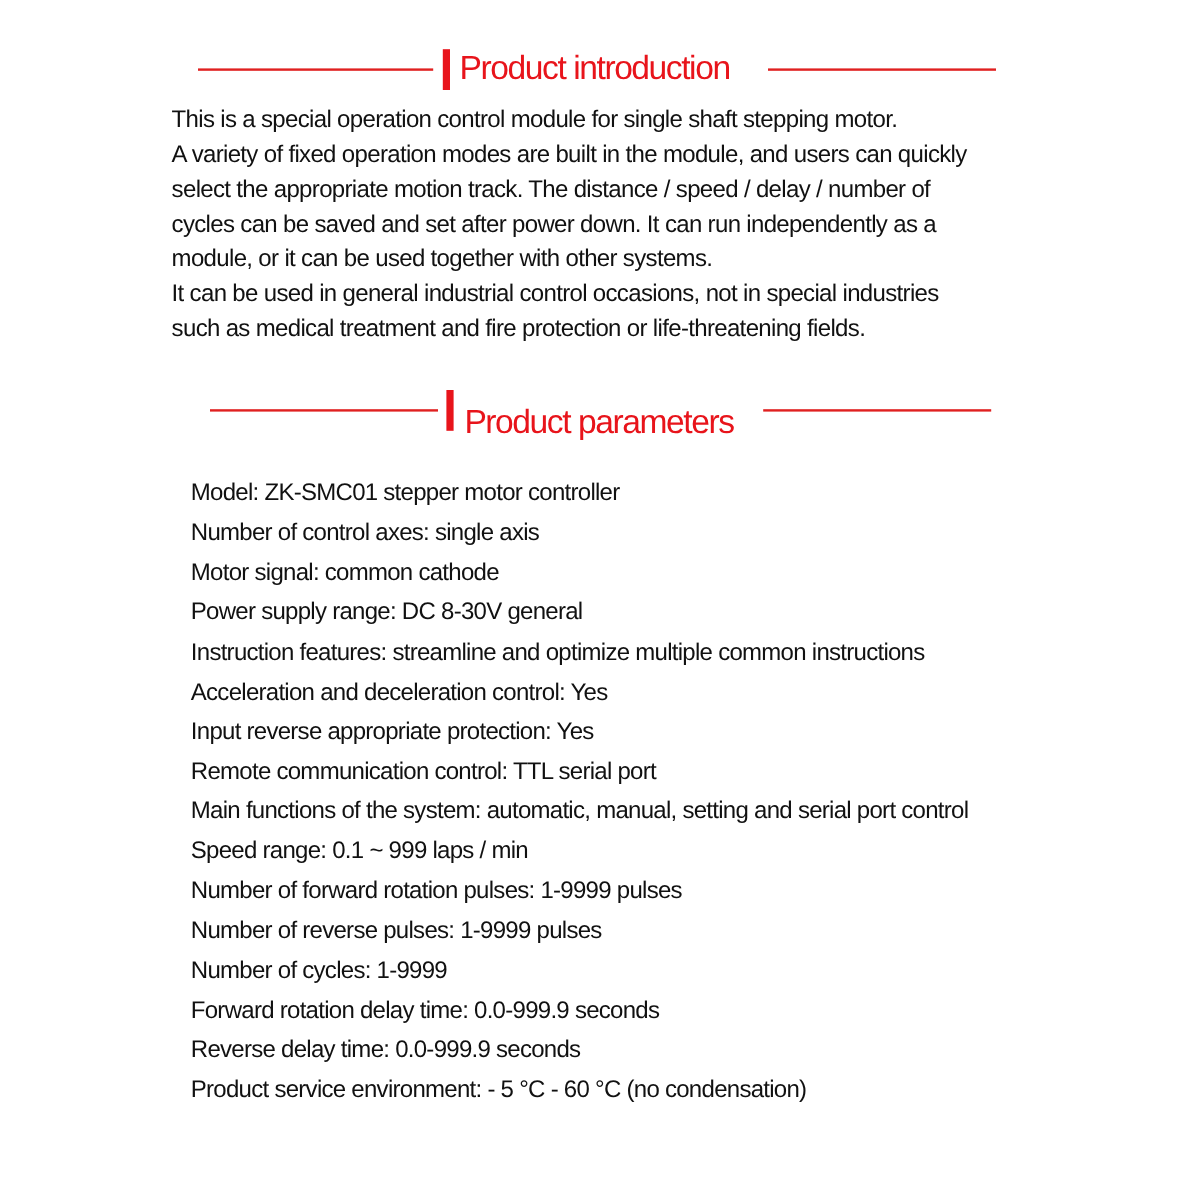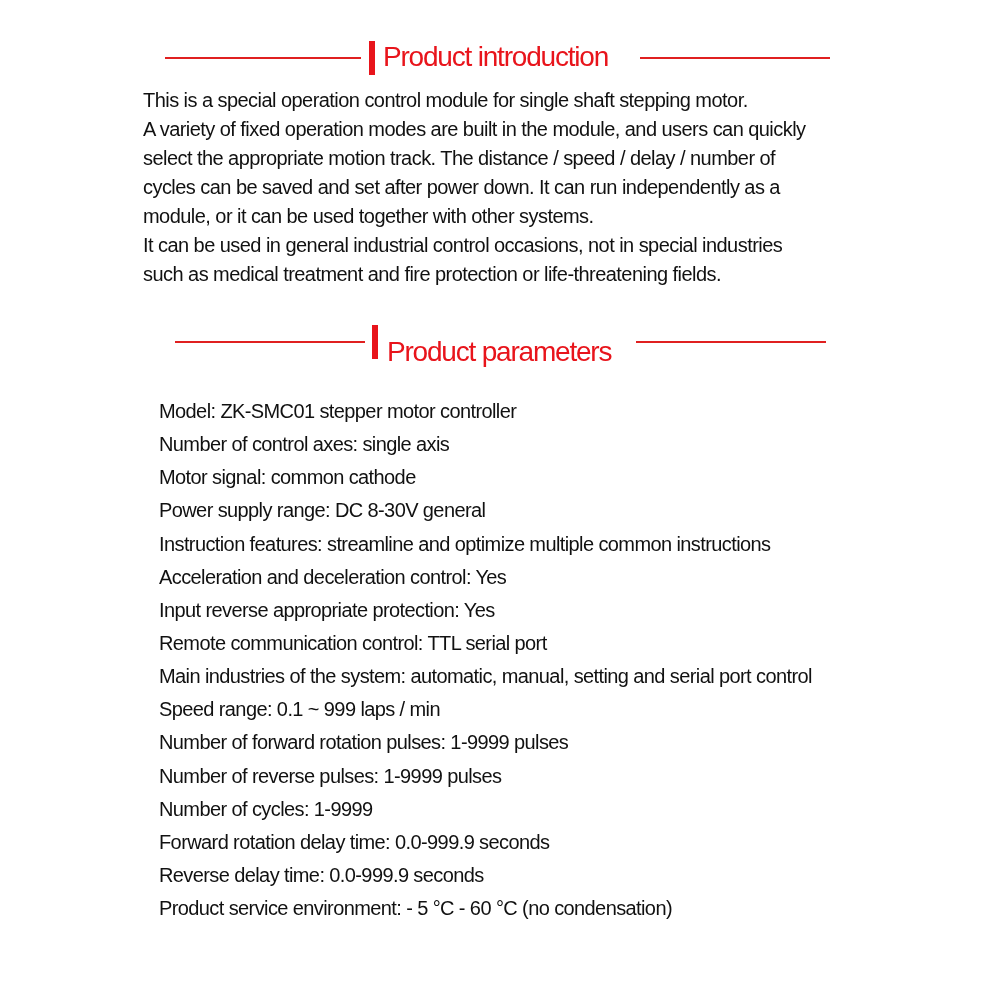--- a/index.html
+++ b/index.html
@@ -99,21 +99,21 @@
 
 <ul class="params">
   <li>Model: ZK-SMC01 stepper motor controller</li>
   <li>Number of control axes: single axis</li>
   <li>Motor signal: common cathode</li>
   <li>Power supply range: DC 8-30V general</li>
   <li>Instruction features: streamline and optimize multiple common instructions</li>
   <li>Acceleration and deceleration control: Yes</li>
   <li>Input reverse appropriate protection: Yes</li>
   <li>Remote communication control: TTL serial port</li>
-  <li>Main industries of the system: automatic, manual, setting and serial port control</li>
+  <li>Main functions of the system: automatic, manual, setting and serial port control</li>
   <li>Speed range: 0.1 ~ 999 laps / min</li>
   <li>Number of forward rotation pulses: 1-9999 pulses</li>
   <li>Number of reverse pulses: 1-9999 pulses</li>
   <li>Number of cycles: 1-9999</li>
   <li>Forward rotation delay time: 0.0-999.9 seconds</li>
   <li>Reverse delay time: 0.0-999.9 seconds</li>
   <li>Product service environment: - 5 °C - 60 °C (no condensation)</li>
 </ul>
 
 </body></html>

